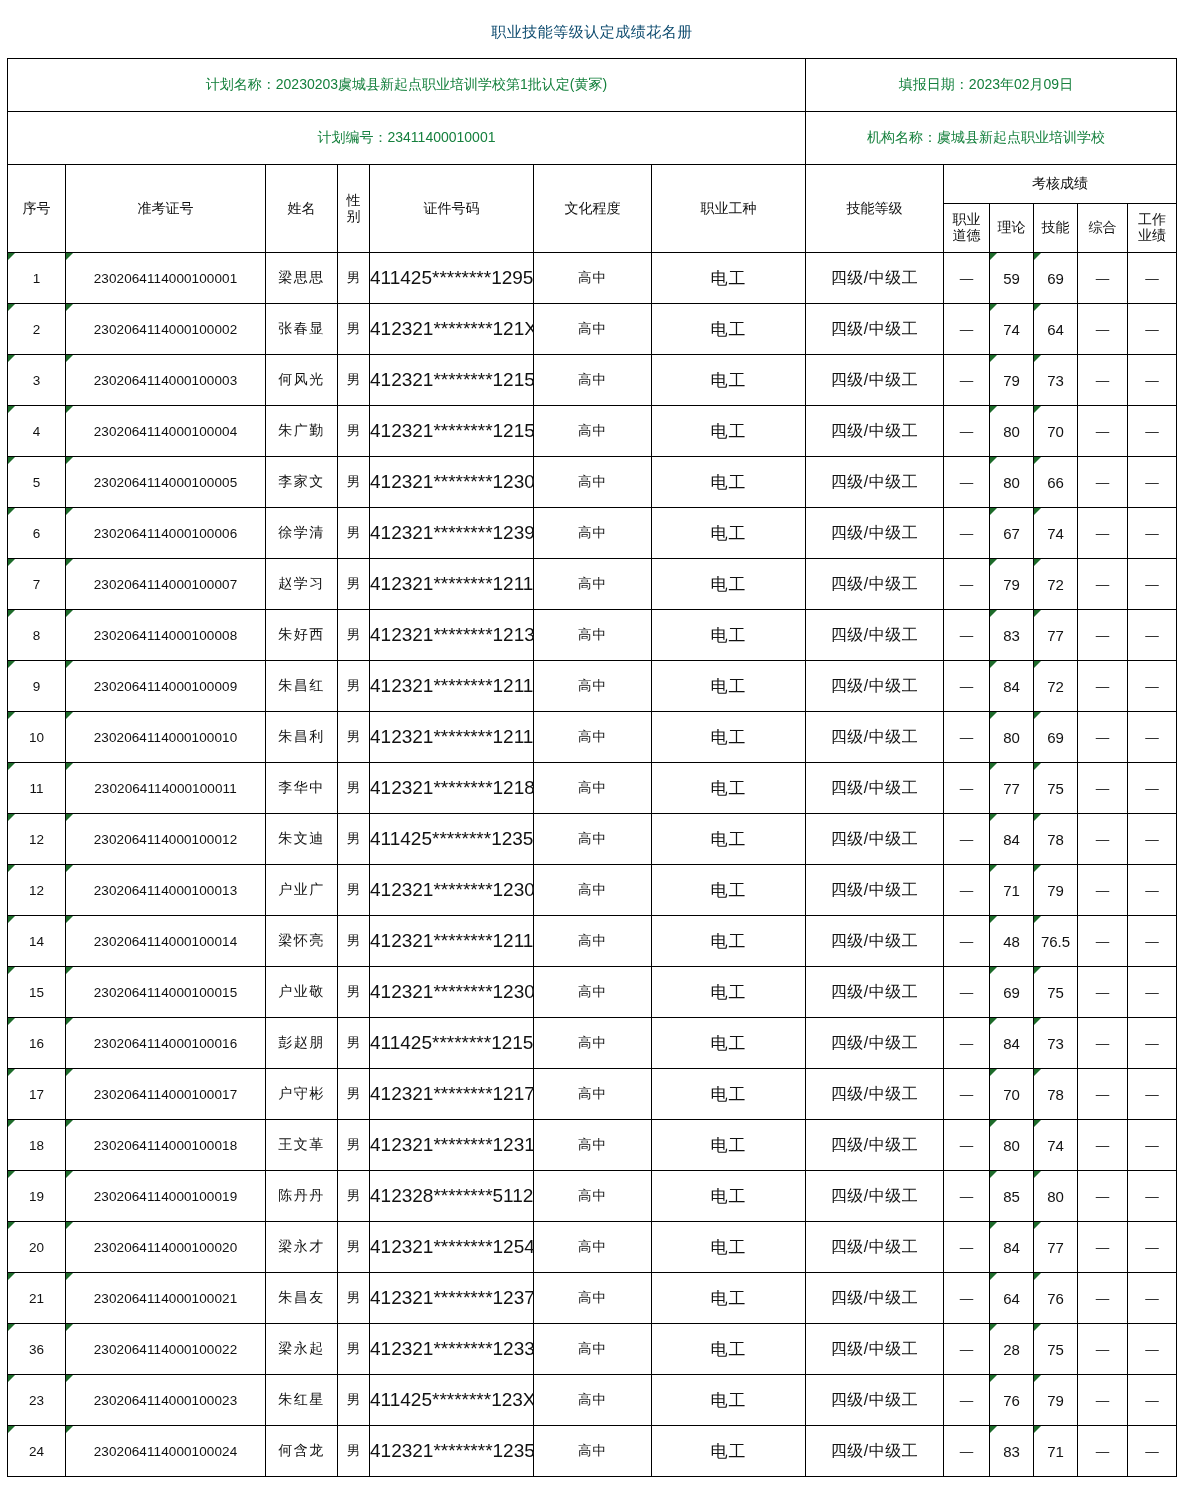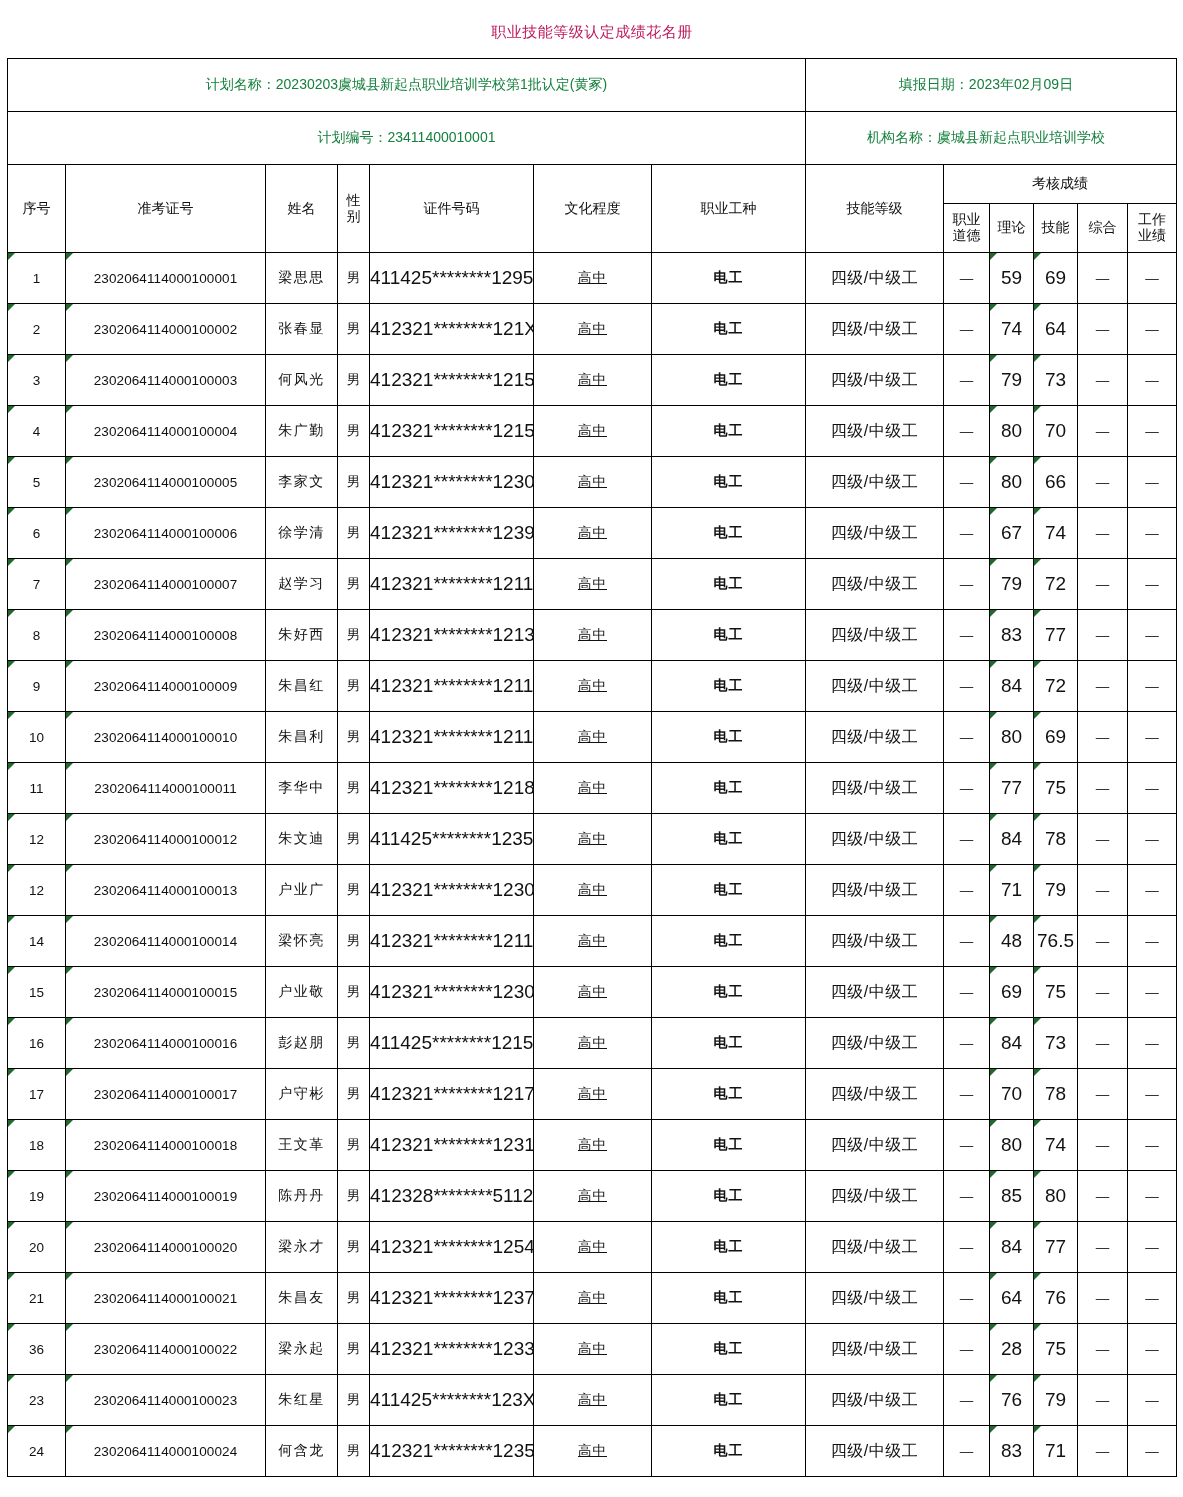--- a/index.html
+++ b/index.html
@@ -33,21 +33,21 @@
     vertical-align: middle;
     position: relative;
     background: #ffffff;
   }
   
   .title-cell {
     border: none !important;
     height: 52px;
     font-size: 15px;
     letter-spacing: 0.5px;
-    color: #be185d;
+    color: #0c4a6e;
   }
   
   .meta-cell {
     height: 52px;
     font-size: 14px;
     text-align: left;
     padding-left: 12px;
     white-space: nowrap;
     color: #15803d;
   }
@@ -72,24 +72,24 @@
   .cell {
     height: 50px;
     font-size: 13.5px;
     color: #111;
   }
   .cell.num    { font-size: 13.5px; }
   .cell.idno   { font-size: 13.5px; letter-spacing: 0.1px; }
   .cell.name   { font-size: 14px; letter-spacing: 1.5px; }
   .cell.sex    { font-size: 13.5px; }
   .cell.cardno { font-size: 19px; }
-  .cell.edu    { font-size: 13.5px; letter-spacing: 1px; text-decoration: underline; }
-  .cell.job    { font-size: 14px; letter-spacing: 1px; font-weight: bold; }
+  .cell.edu    { font-size: 13.5px; letter-spacing: 1px; }
+  .cell.job    { font-size: 17px; letter-spacing: 1px; }
   .cell.level  { font-size: 16px; letter-spacing: 0.5px; }
-  .cell.score  { font-size: 19px; }
+  .cell.score  { font-size: 15px; }
   .cell.dash   { font-size: 13.5px; color: #111; }
 
   
   .mark::before {
     content: "";
     position: absolute;
     top: 0;
     left: 0;
     width: 0;
     height: 0;

